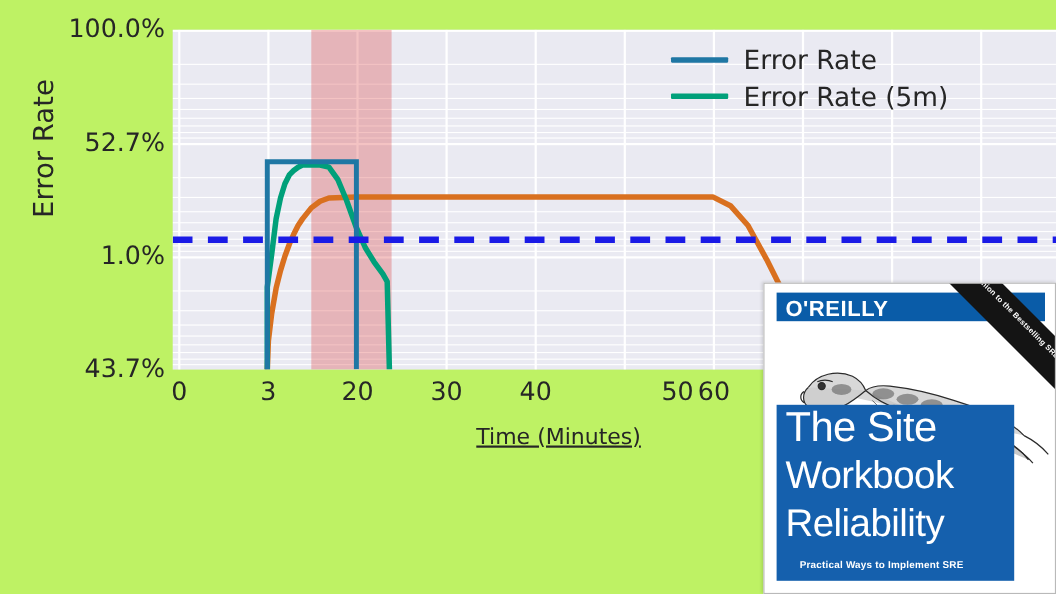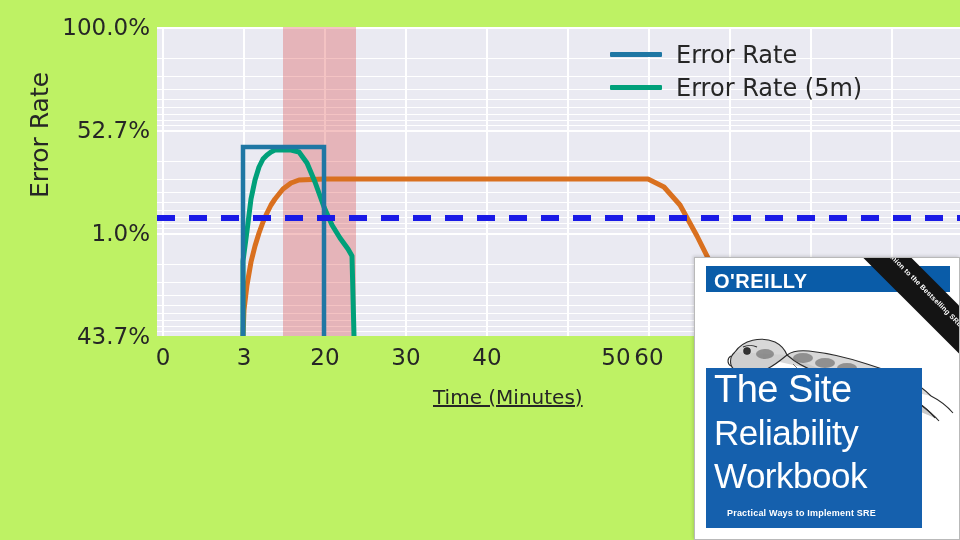--- a/index.html
+++ b/index.html
@@ -391,22 +391,22 @@
           <path d="M96,54 L104,63"></path>
         <path d="M118,59 L126,68"></path>
           <path d="M140,65 L148,74"></path>
         <path d="M160,71 L168,80"></path>
           <path d="M180,78 L188,86"></path>
       </g>
     </svg>
 
     <div id="title-block">
       <div class="book-title-line">The Site</div>
+      <div class="book-title-line" style="font-size:35px;">Workbook</div>
       <div class="book-title-line" style="font-size:35px;">Reliability</div>
-      <div class="book-title-line" style="font-size:35px;">Workbook</div>
       <div id="book-subtitle">Practical Ways to Implement SRE</div>
     </div>
 
     <div id="corner-banner">
       <div id="corner-banner-text">Companion to the Bestselling SRE Book</div>
     </div>
 
   </div>
 
 </div>

